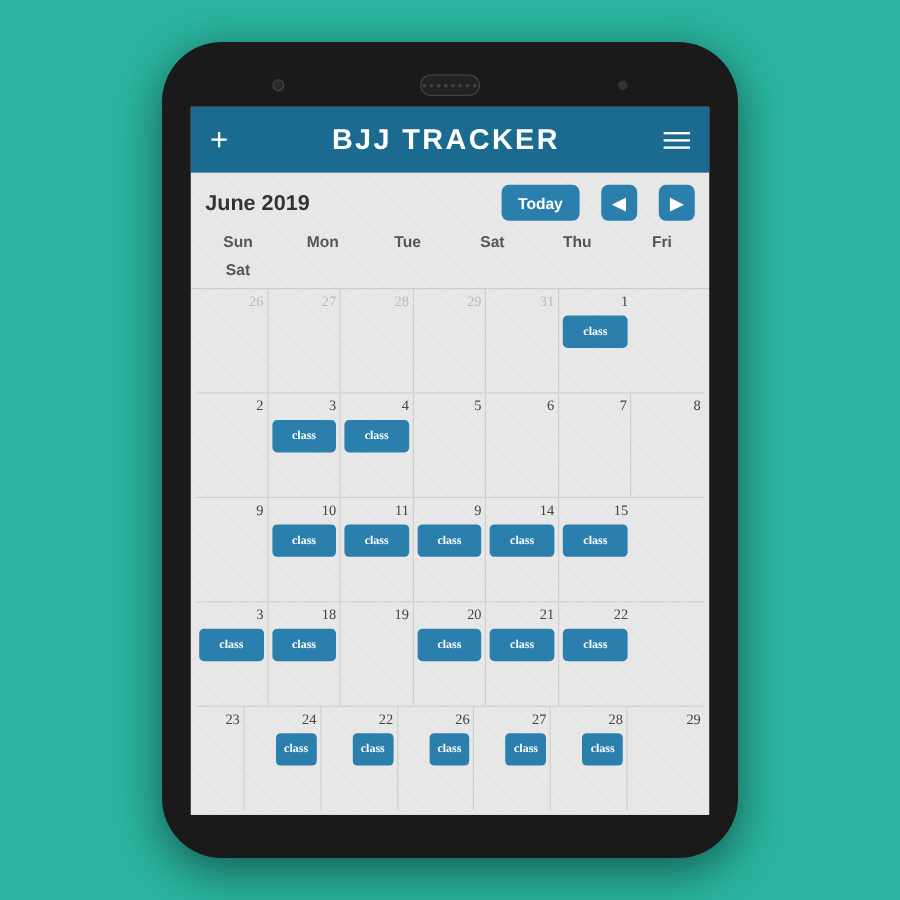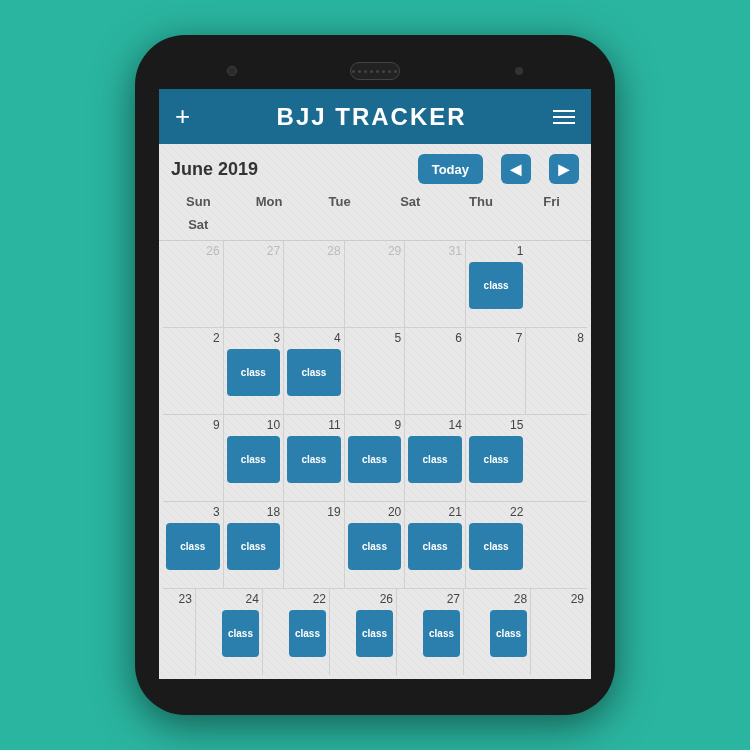--- a/index.html
+++ b/index.html
@@ -217,20 +217,21 @@
       display: flex;
       flex-direction: column;
       padding: 0 4px 4px 4px;
     }
 
     .calendar-week {
       display: grid;
       grid-template-columns: repeat(7, 1fr);
       flex: 1;
       border-bottom: 1px solid #d0d0d0;
+      font-family: Liberation Serif, serif;
     }
 
     .calendar-week:last-child {
       border-bottom: none;
       gap: 23px;
     }
 
     .calendar-day {
       padding: 3px 3px 3px 3px;
       display: flex;
@@ -252,21 +253,21 @@
 
     .day-number.dim {
       color: #bbb;
     }
 
     .class-badge {
       background: #2b7fad;
       color: white;
       font-size: 10px;
       font-weight: bold;
-      padding: 18px 6px;
+      padding: 8px 6px;
       border-radius: 4px;
       margin-top: 2px;
       align-self: stretch;
       text-align: center;
     }
   </style>
 </head>
 <body>
 
 <div class="phone-outer">

